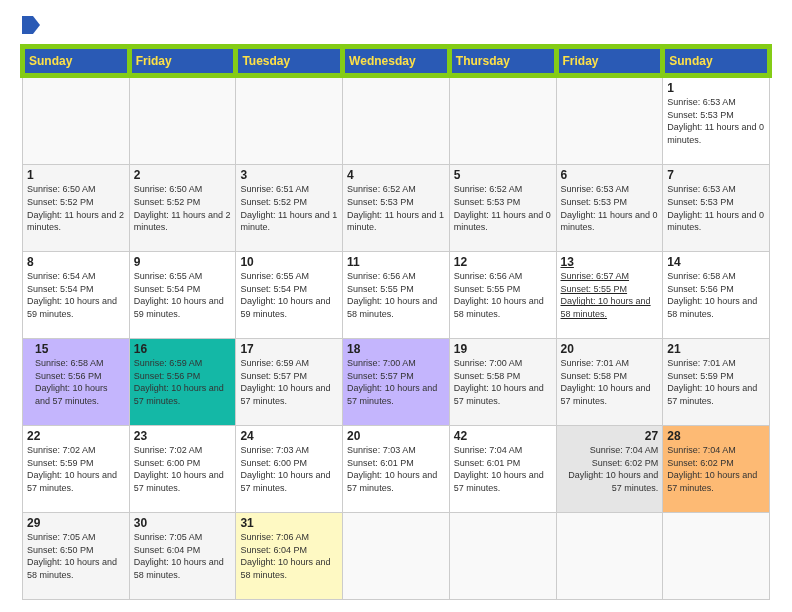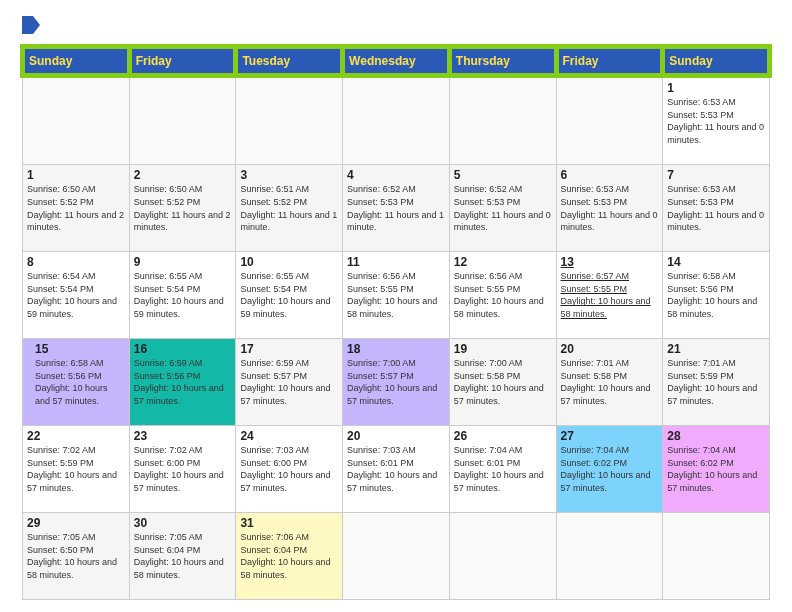--- a/index.html
+++ b/index.html
@@ -344,36 +344,36 @@
       </td>
           <td style="background: rgb(255, 255, 255);">
         <span class="day-num">20</span>
         <div class="day-info">
           <span>Sunrise: 7:03 AM</span><br>
           <span>Sunset: 6:01 PM</span><br>
           <span>Daylight: 10 hours and 57 minutes.</span>
         </div>
       </td>
           <td style="background: rgb(255, 255, 255);">
-        <span class="day-num">26</span>
+        <span class="day-num">42</span>
         <div class="day-info">
           <span>Sunrise: 7:04 AM</span><br>
           <span>Sunset: 6:01 PM</span><br>
           <span>Daylight: 10 hours and 57 minutes.</span>
         </div>
       </td>
-          <td style="background: #7dd3fc;">
+          <td style="background: #e5e5e5; text-align: right;">
         <span class="day-num">27</span>
         <div class="day-info">
           <span>Sunrise: 7:04 AM</span><br>
           <span>Sunset: 6:02 PM</span><br>
           <span>Daylight: 10 hours and 57 minutes.</span>
         </div>
       </td>
-          <td style="background: #f0abfc;">
+          <td style="background: #fdba74;">
         <span class="day-num">28</span>
         <div class="day-info">
           <span>Sunrise: 7:04 AM</span><br>
           <span>Sunset: 6:02 PM</span><br>
           <span>Daylight: 10 hours and 57 minutes.</span>
         </div>
       </td>
         </tr>
         <tr>
           <td style="background: rgb(245, 245, 245);">

